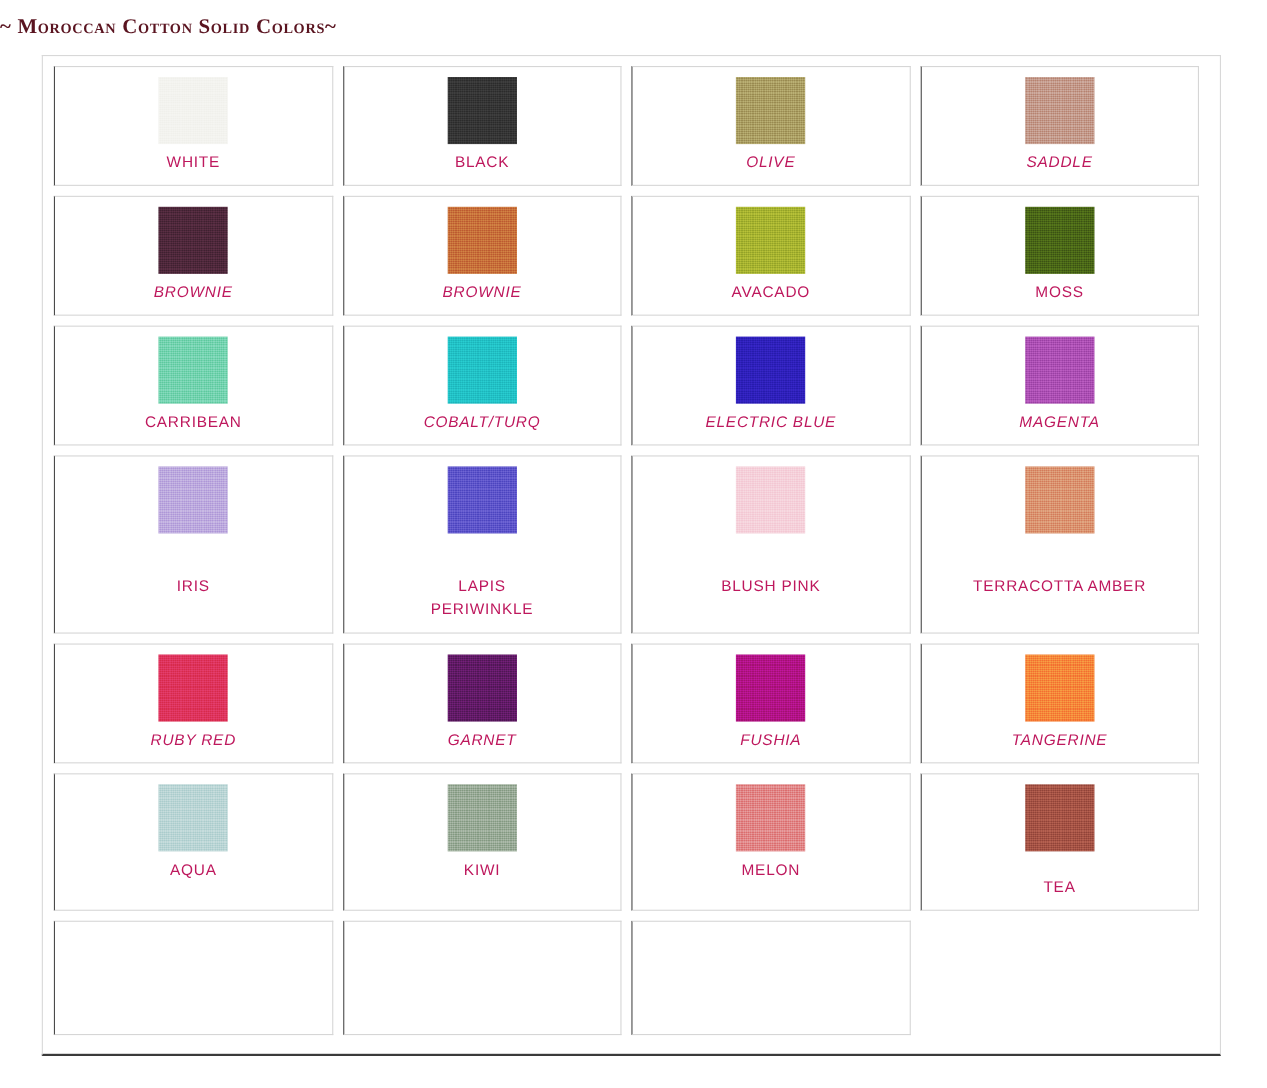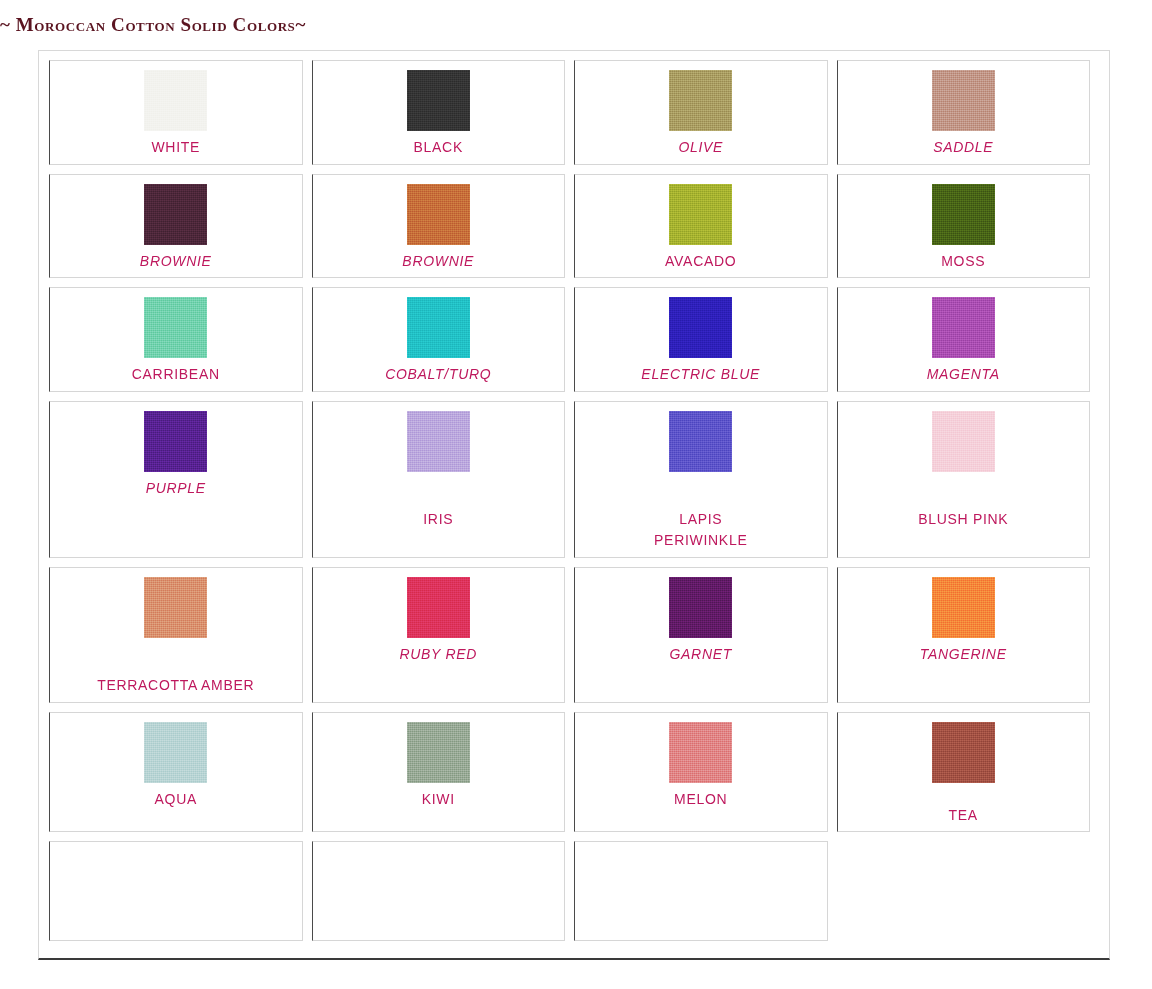--- a/index.html
+++ b/index.html
@@ -173,24 +173,20 @@
           <div class="chip-label">COBALT/TURQ</div>
         </div>
         <div class="swatch-cell r4">
           <div class="chip" title="ELECTRIC BLUE" style="background: rgb(45, 31, 184);"></div>
           <div class="chip-label">ELECTRIC BLUE</div>
         </div>
         <div class="swatch-cell r4">
           <div class="chip" title="MAGENTA" style="background: rgb(168, 76, 176);"></div>
           <div class="chip-label">MAGENTA</div>
         </div>
-        <div class="swatch-cell r4">
-          <div class="chip" title="PURPLE" style="background: rgb(85, 33, 142);"></div>
-          <div class="chip-label">PURPLE</div>
-        </div>
         <div class="swatch-cell r5">
           <div class="chip" title="IRIS" style="background: rgb(185, 165, 221);"></div>
           <div class="chip-label">IRIS</div>
         </div>
         <div class="swatch-cell r5">
           <div class="chip" title="LAPIS
 PERIWINKLE" style="background: rgb(90, 82, 200);"></div>
           <div class="chip-label">LAPIS
 PERIWINKLE</div>
         </div>
@@ -204,20 +200,24 @@
         </div>
         <div class="swatch-cell r6">
           <div class="chip" title="RUBY RED" style="background: rgb(221, 50, 89);"></div>
           <div class="chip-label">RUBY RED</div>
         </div>
         <div class="swatch-cell r6">
           <div class="chip" title="GARNET" style="background: rgb(94, 26, 99);"></div>
           <div class="chip-label">GARNET</div>
         </div>
         <div class="swatch-cell r6">
+          <div class="chip" title="FUSHIA" style="background: rgb(176, 18, 131);"></div>
+          <div class="chip-label">FUSHIA</div>
+        </div>
+        <div class="swatch-cell r6">
           <div class="chip" title="TANGERINE" style="background: rgb(245, 130, 56);"></div>
           <div class="chip-label">TANGERINE</div>
         </div>
         <div class="swatch-cell r7">
           <div class="chip" title="AQUA" style="background: rgb(182, 211, 211);"></div>
           <div class="chip-label">AQUA</div>
         </div>
         <div class="swatch-cell r7">
           <div class="chip" title="KIWI" style="background: rgb(148, 167, 146);"></div>
           <div class="chip-label">KIWI</div>

